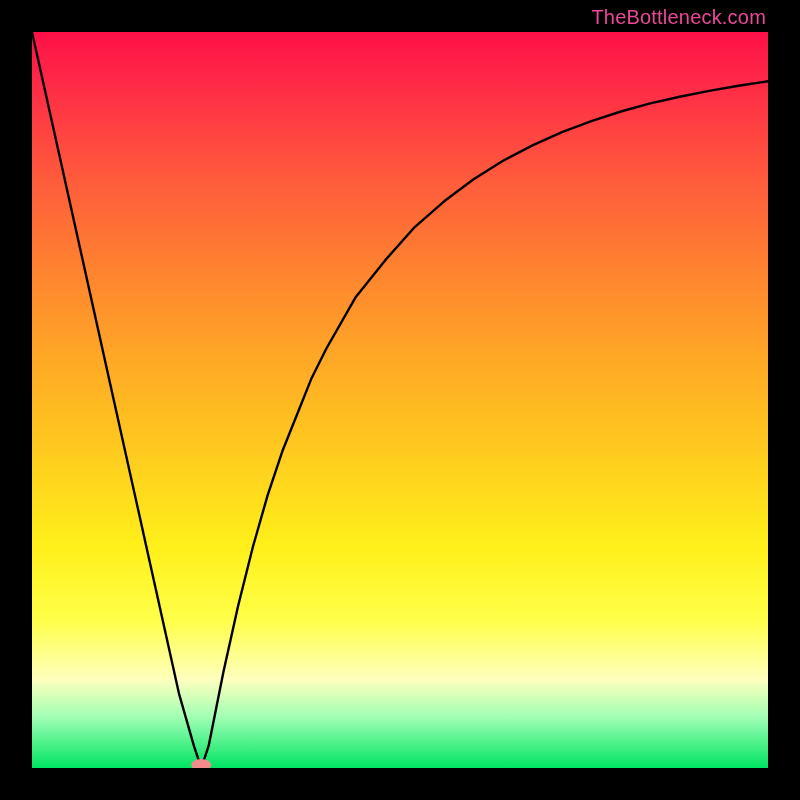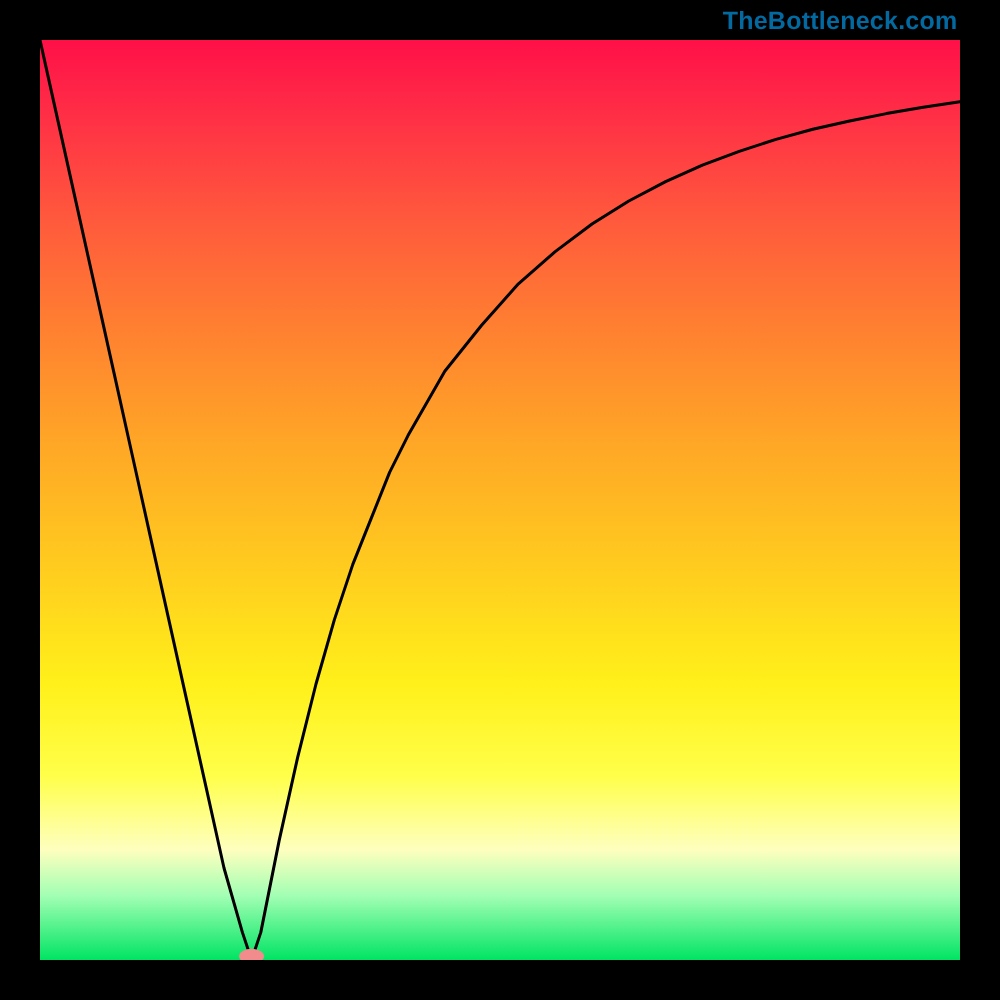--- a/index.html
+++ b/index.html
@@ -33,23 +33,23 @@
       #fff01a 70%,
       #ffff4a 80%,
       #feffbe 88%,
       #a2ffb4 93%,
       #00e463 100%);
   }
   .attribution {
     position: absolute;
     top: 6px;
     right: 34px;
-    color: #0369a1;
+    color: #ec4899;
     font-size: 20px;
-    font-weight: 700;
+    font-weight: 400;
     letter-spacing: 0.2px;
   }
   svg.overlay {
     position: absolute;
     left: 0;
     top: 0;
     width: 736px;
     height: 736px;
   }
 </style>

